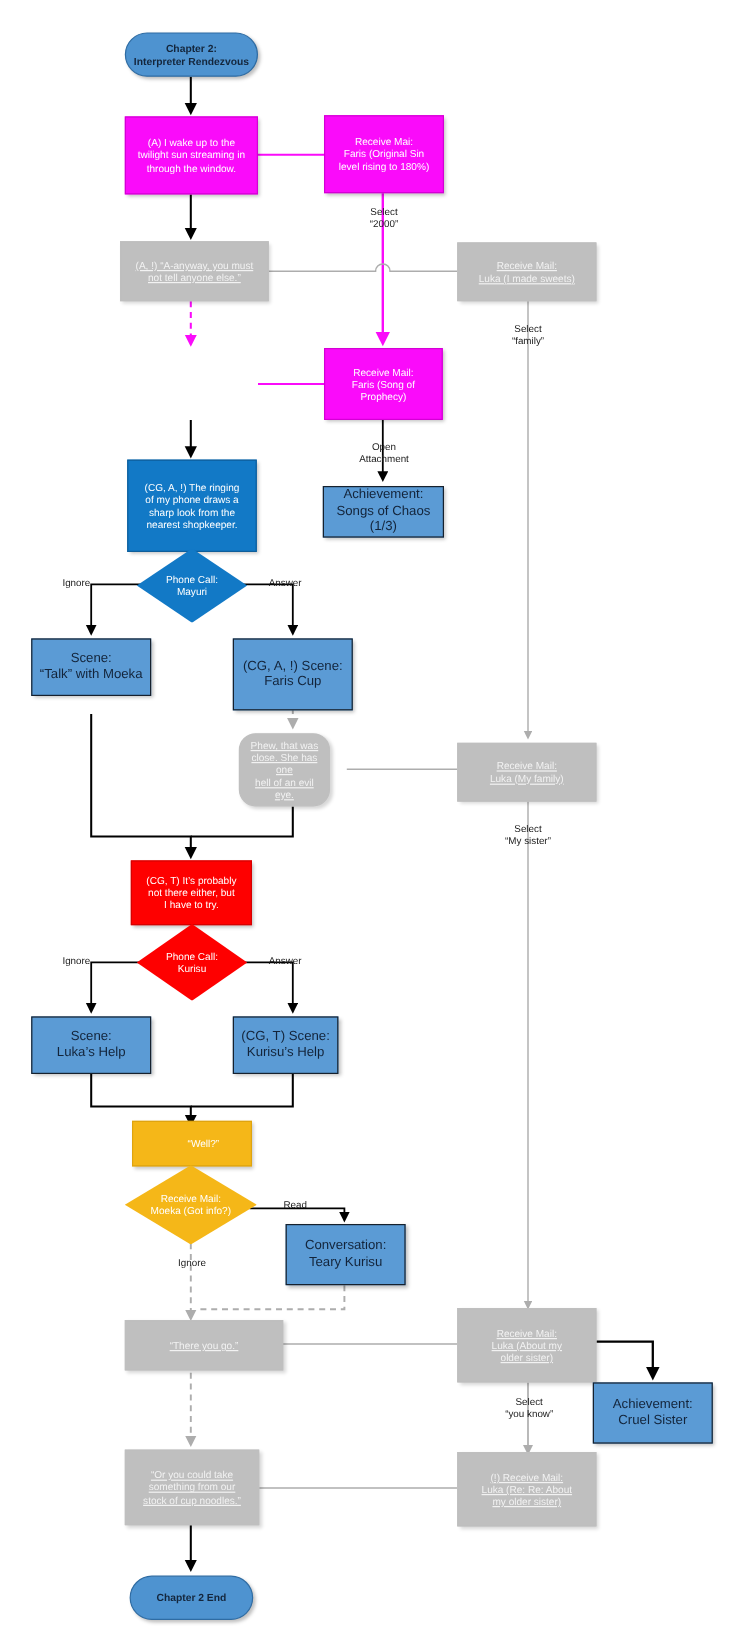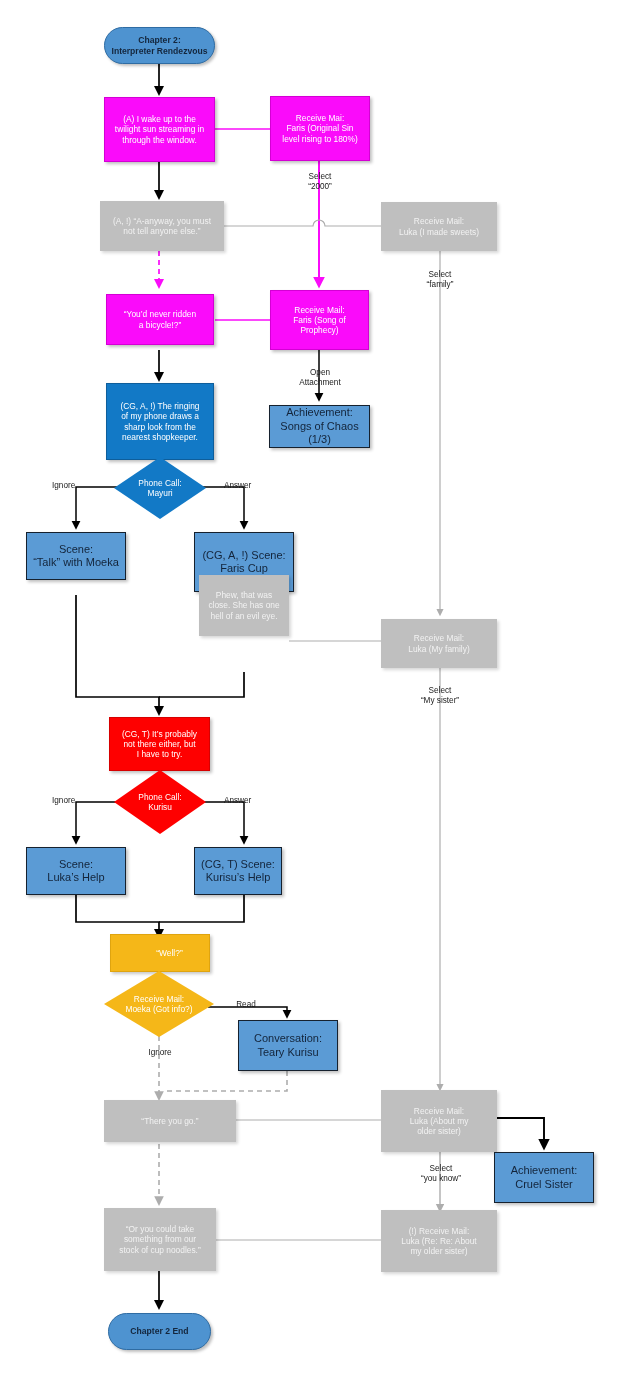--- a/index.html
+++ b/index.html
@@ -38,20 +38,21 @@
     border:1px solid #D400D4;
     font-size:8.4px;
     box-shadow:2px 2px 3px rgba(0,0,0,.25);
   }
   .gray{
     background:#BFBFBF;
     color:#F2F2F2;
     border:1px solid #BFBFBF;
     font-size:8.4px;
     box-shadow:2px 2px 3px rgba(0,0,0,.16);
+    text-decoration:underline;
   }
   .blue-dark{
     background:#1279C6;
     color:#ffffff;
     border:1px solid #0E5E9B;
     font-size:8.4px;
     box-shadow:2px 2px 3px rgba(0,0,0,.25);
   }
   .blue-light{
     background:#5B9BD5;
@@ -210,24 +211,20 @@
   <div class="node gray" style="left:100px;top:201px;width:124px;height:50px;">
     <span class="txt">(A, !) “A-anyway, you must
 not tell anyone else.”</span>
   </div>
 
   <div class="node gray" style="left:381px;top:202px;width:116px;height:49px;">
     <span class="txt">Receive Mail:
 Luka (I made sweets)</span>
   </div>
 
-  <div class="node magenta" style="left:106px;top:294px;width:108px;height:51px;">
-    <span class="txt">“You’d never ridden
-a bicycle!?”</span>
-  </div>
 
   <div class="node magenta" style="left:270px;top:290px;width:99px;height:60px;">
     <span class="txt">Receive Mail:
 Faris (Song of
 Prophecy)</span>
   </div>
 
   <div class="node blue-light" style="left:269px;top:405px;width:101px;height:43px;">
     <span class="txt">Achievement:
 Songs of Chaos (1/3)</span>
@@ -249,21 +246,21 @@
   <div class="node blue-light" style="left:26px;top:532px;width:100px;height:48px;">
     <span class="txt">Scene:
 “Talk” with Moeka</span>
   </div>
 
   <div class="node blue-light" style="left:194px;top:532px;width:100px;height:60px;text-align:center;">
     <span class="txt">(CG, A, !) Scene:
 Faris Cup</span>
   </div>
 
-  <div class="node gray" style="left:199px;top:575px;width:90px;height:61px;">
+  <div class="node gray" style="left:199px;top:611px;width:76px;height:61px;border-radius:14px;">
     <span class="txt">Phew, that was
 close. She has one
 hell of an evil eye.</span>
   </div>
 
   <div class="node gray" style="left:381px;top:619px;width:116px;height:49px;">
     <span class="txt">Receive Mail:
 Luka (My family)</span>
   </div>
 

